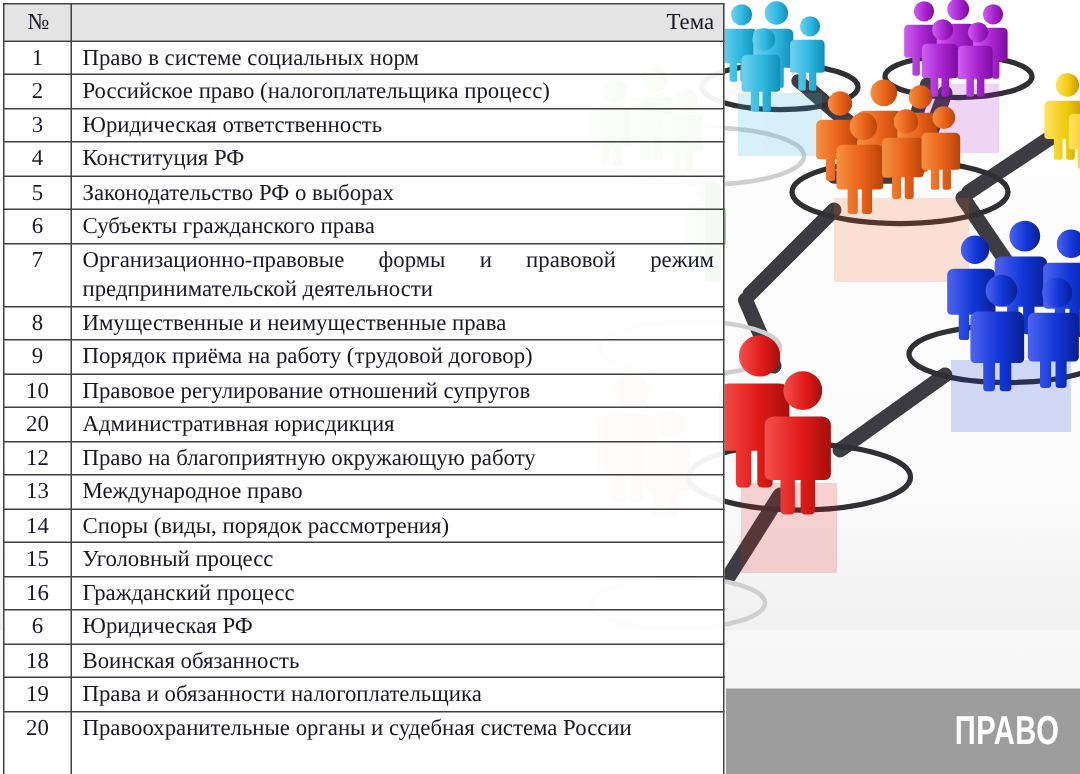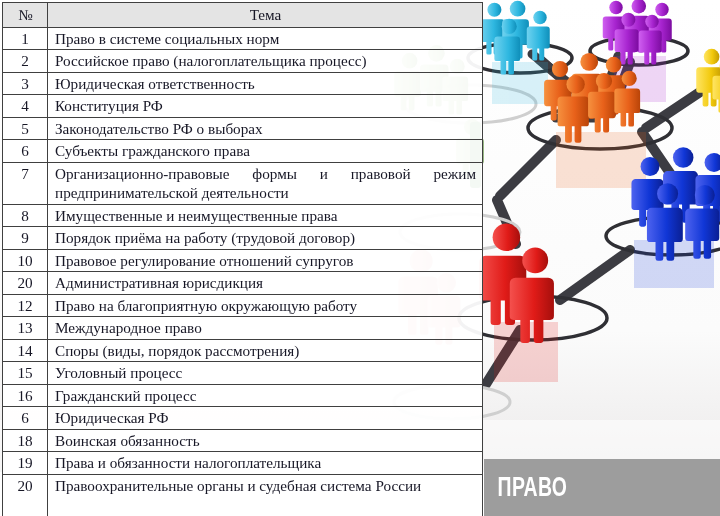--- a/index.html
+++ b/index.html
@@ -12,21 +12,21 @@
   #stage{position:absolute;inset:0;width:720px;height:516px;overflow:hidden;background:#fff;}
 
   
   #artwork{position:absolute;left:0;top:0;width:720px;height:472px;overflow:hidden;}
   #artwork svg{position:absolute;left:0;top:0;}
 
   
   #banner{
     position:absolute;left:484px;top:459px;width:236px;height:57px;
     background:#9d9d9d;
-    display:flex;align-items:center;justify-content:flex-start;
+    display:flex;align-items:center;justify-content:flex-end;
   }
   #banner-text{
     color:#ffffff;
     font-family:"Liberation Sans", sans-serif;
     font-weight:bold;
     font-size:27px;
     letter-spacing:.5px;
     transform:scaleX(.72);
     transform-origin:center;
     white-space:nowrap;
@@ -61,21 +61,21 @@
     font-size:15.2px;
     line-height:19.5px;
     color:#171726;
     padding:1px 6px 1px 7px;
     vertical-align:top;
     background:rgba(255,255,255,.72);
   }
   #topic-table thead th{
     background:rgba(226,226,226,.92);
     font-weight:normal;
-    text-align:center;
+    text-align:right;
     padding-top:2px;padding-bottom:2px;
   }
   #topic-table thead th.num{text-align:center;}
   #topic-table td.num{
     text-align:center;
     padding-left:0;padding-right:0;
   }
   #topic-table td.topic{text-align:justify;text-justify:inter-word;}
   #topic-table td.topic.single{text-align:left;}
   .r-tall td{height:39px;}

